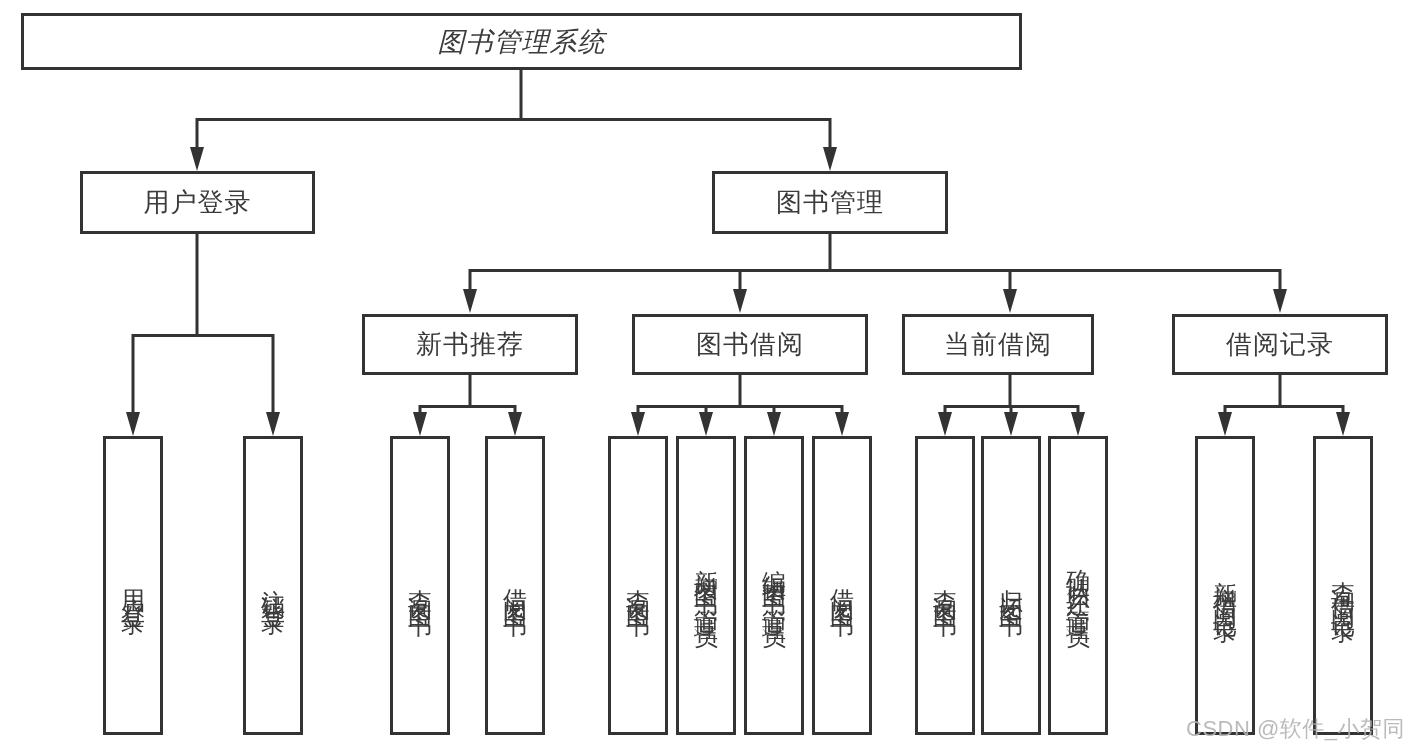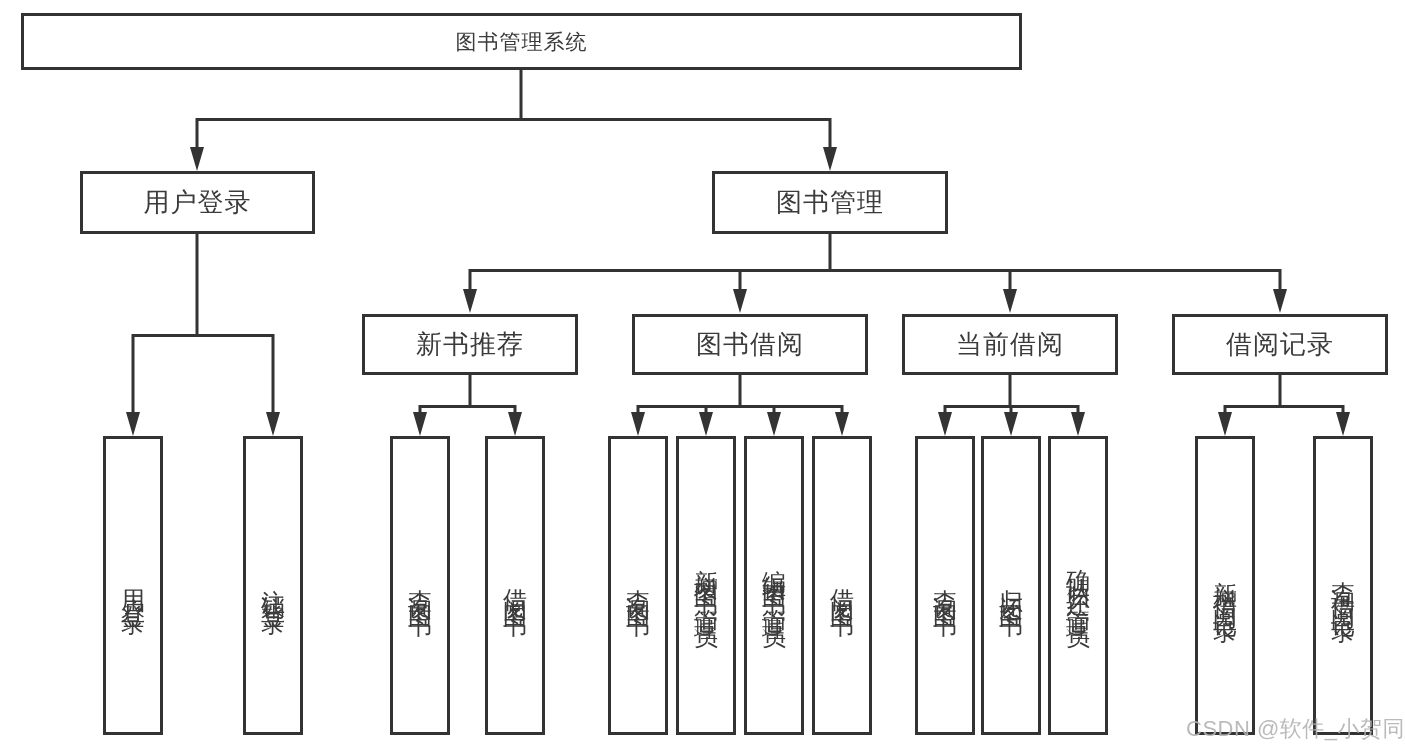--- a/index.html
+++ b/index.html
@@ -41,21 +41,21 @@
     background: var(--box-bg);
     border: 3px solid var(--line);
     color: var(--text);
     display: flex;
     align-items: center;
     justify-content: center;
     z-index: 2;
     white-space: nowrap;
   }
   .node.h { font-size: 26px; letter-spacing: 1px; }
-  .node.rootbox { font-size: 21px; }
+  .node.rootbox { font-size: 27px; font-style: italic; }
   .node.v {
     width: 60px;
     height: 299px;
     top: 436px;
     writing-mode: vertical-rl;
     text-orientation: mixed;
     font-size: 24px;
     letter-spacing: 8px;
     line-height: 1;
   }
@@ -113,21 +113,21 @@
              M1336 412 L1350 412 L1343 436 Z"></path>
   </svg>
 
   <div class="node h rootbox" style="left:21px; top:13px; width:1001px; height:57px;">图书管理系统</div>
 
   <div class="node h" style="left:80px; top:171px; width:235px; height:63px;">用户登录</div>
   <div class="node h" style="left:712px; top:171px; width:236px; height:63px;">图书管理</div>
 
   <div class="node h" style="left:362px; top:314px; width:216px; height:61px;">新书推荐</div>
   <div class="node h" style="left:632px; top:314px; width:236px; height:61px;">图书借阅</div>
-  <div class="node h" style="left:902px; top:314px; width:216px; height:61px;">当前借阅</div>
+  <div class="node h" style="left:902px; top:314px; width:192px; height:61px;">当前借阅</div>
   <div class="node h" style="left:1172px; top:314px; width:216px; height:61px;">借阅记录</div>
 
   <div class="node v" style="left:103px;">用户登录</div>
   <div class="node v" style="left:243px;">注销登录</div>
 
   <div class="node v" style="left:390px;">查询图书</div>
   <div class="node v" style="left:485px;">借阅图书</div>
 
   <div class="node v" style="left:608px;">查询图书</div>
   <div class="node v" style="left:676px;">新增图书（管理员）</div>

